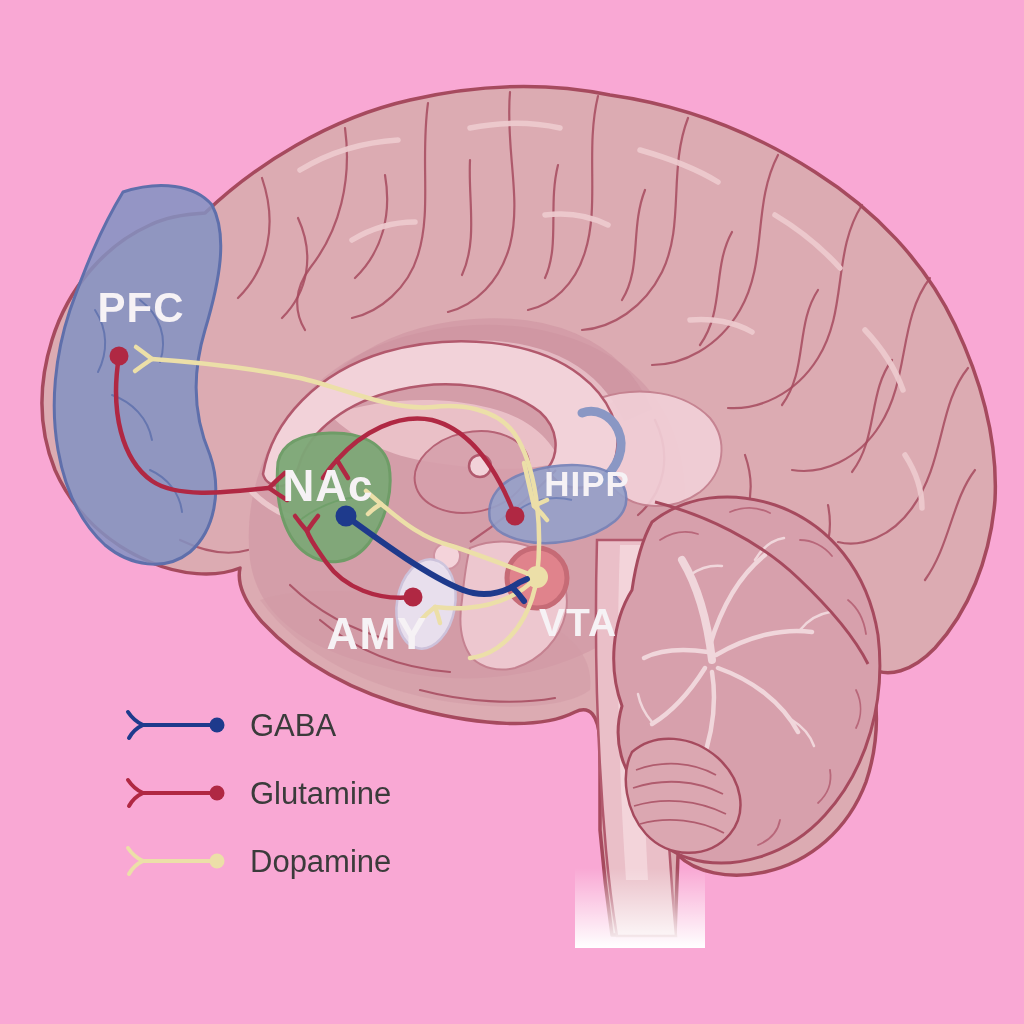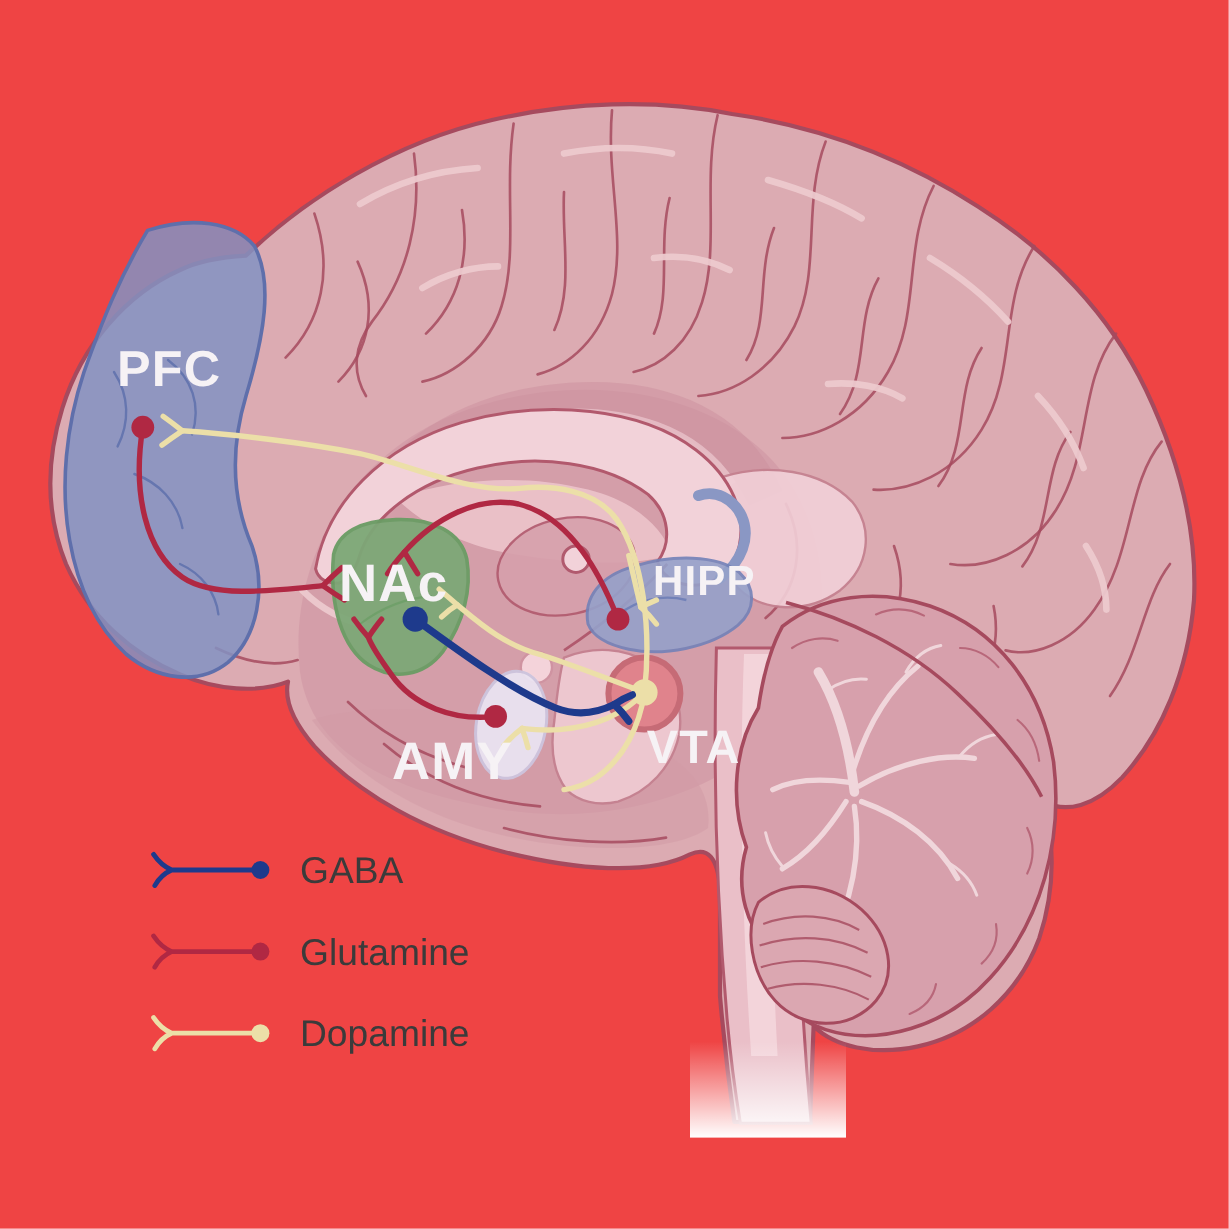--- a/index.html
+++ b/index.html
@@ -1,16 +1,16 @@
 <!DOCTYPE html>
 <html><head>
 <meta charset="utf-8">
 <style>
   html,body{margin:0;padding:0;background:#ffffff;}
-  .canvas{position:relative;width:1024px;height:1024px;background:#ef4444;overflow:hidden;
+  .canvas{position:relative;width:1024px;height:1024px;background:#f9a8d4;overflow:hidden;
           font-family:"Liberation Sans","DejaVu Sans",sans-serif;}
   svg{display:block}
   .region-label{font-family:"Liberation Sans","DejaVu Sans",sans-serif;font-weight:bold;
                 fill:#f6f2f5;letter-spacing:1px;}
   .legend-label{font-family:"Liberation Sans","DejaVu Sans",sans-serif;font-weight:400;
                 fill:#3b3b3b;}
   .sulcus{fill:none;stroke:#a64a5e;stroke-width:2.2;stroke-linecap:round;opacity:.85}
   .hilite{fill:none;stroke:#ecc9ce;stroke-width:5.5;stroke-linecap:round;opacity:.95}
   .axon{fill:none;stroke-linecap:round;stroke-linejoin:round}
 </style>

